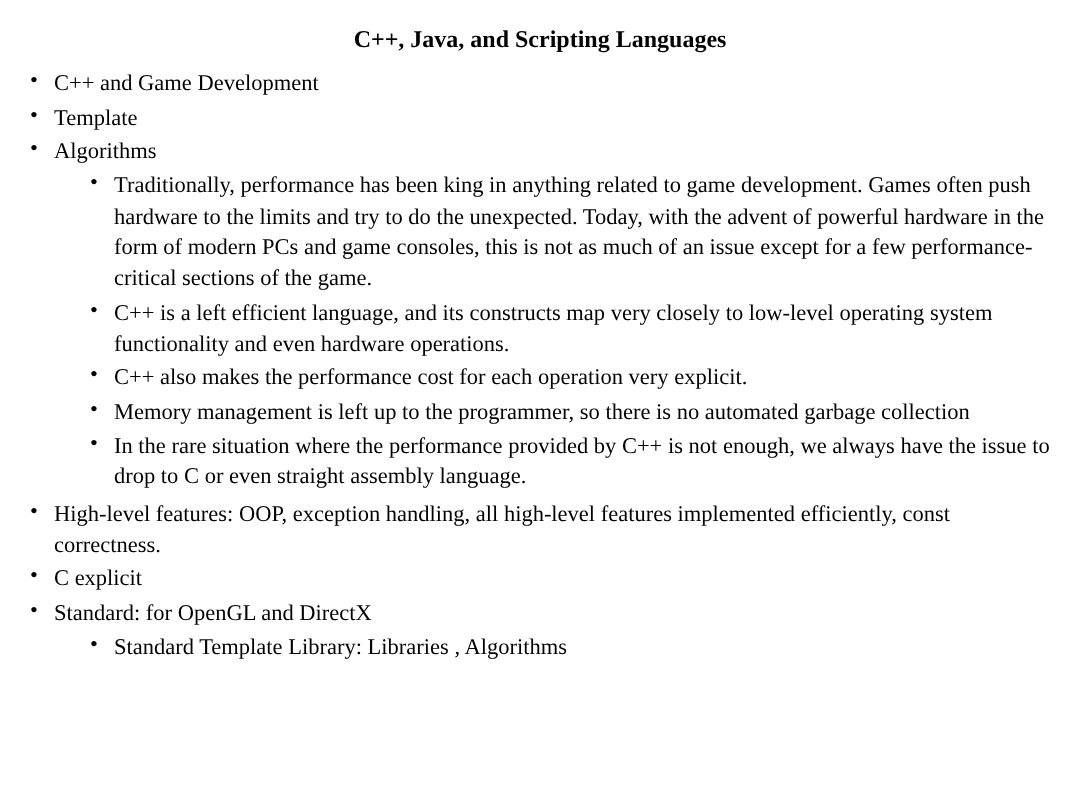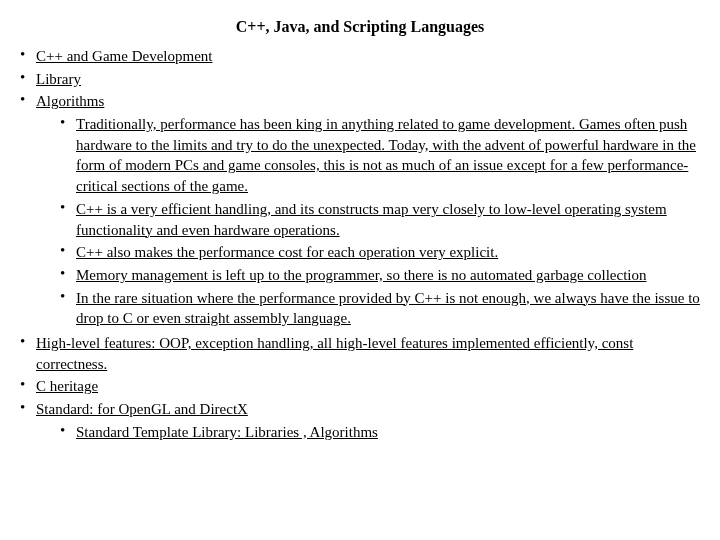--- a/index.html
+++ b/index.html
@@ -43,21 +43,20 @@
       margin-left: 40px;
       margin-bottom: 2px;
     }
     .bullet-l2 .bullet-marker {
       min-width: 16px;
       font-size: 15px;
     }
     .bullet-text {
       flex: 1;
       line-height: 1.38;
-      text-decoration: underline;
     }
     .mb2 {
       margin-bottom: 2px;
     }
     .mb4 {
       margin-bottom: 4px;
     }
   </style>
 </head>
 <body>
@@ -66,36 +65,36 @@
 
   <div class="title">C++, Java, and Scripting Languages</div>
 
   <div class="bullet-l1 mb2">
     <span class="bullet-marker">•</span>
     <span class="bullet-text">C++ and Game Development</span>
   </div>
 
   <div class="bullet-l1 mb2">
     <span class="bullet-marker">•</span>
-    <span class="bullet-text">Library</span>
+    <span class="bullet-text">Template</span>
   </div>
 
   <div class="bullet-l1 mb2">
     <span class="bullet-marker">•</span>
     <span class="bullet-text">Algorithms</span>
   </div>
 
   <div class="bullet-l2 mb2">
     <span class="bullet-marker">•</span>
     <span class="bullet-text">Traditionally, performance has been king in anything related to game development. Games often push hardware to the limits and try to do the unexpected. Today, with the advent of powerful hardware in the form of modern PCs and game consoles, this is not as much of an issue except for a few performance-critical sections of the game.</span>
   </div>
 
   <div class="bullet-l2 mb2">
     <span class="bullet-marker">•</span>
-    <span class="bullet-text">C++ is a very efficient handling, and its constructs map very closely to low-level operating system functionality and even hardware operations.</span>
+    <span class="bullet-text">C++ is a left efficient language, and its constructs map very closely to low-level operating system functionality and even hardware operations.</span>
   </div>
 
   <div class="bullet-l2 mb2">
     <span class="bullet-marker">•</span>
     <span class="bullet-text">C++ also makes the performance cost for each operation very explicit.</span>
   </div>
 
   <div class="bullet-l2 mb2">
     <span class="bullet-marker">•</span>
     <span class="bullet-text">Memory management is left up to the programmer, so there is no automated garbage collection</span>
@@ -106,21 +105,21 @@
     <span class="bullet-text">In the rare situation where the performance provided by C++ is not enough, we always have the issue to drop to C or even straight assembly language.</span>
   </div>
 
   <div class="bullet-l1 mb2">
     <span class="bullet-marker">•</span>
     <span class="bullet-text">High-level features: OOP, exception handling, all high-level features implemented efficiently, const correctness.</span>
   </div>
 
   <div class="bullet-l1 mb2">
     <span class="bullet-marker">•</span>
-    <span class="bullet-text">C heritage</span>
+    <span class="bullet-text">C explicit</span>
   </div>
 
   <div class="bullet-l1 mb2">
     <span class="bullet-marker">•</span>
     <span class="bullet-text">Standard: for OpenGL and DirectX</span>
   </div>
 
   <div class="bullet-l2 mb2">
     <span class="bullet-marker">•</span>
     <span class="bullet-text">Standard Template Library: Libraries , Algorithms</span>

